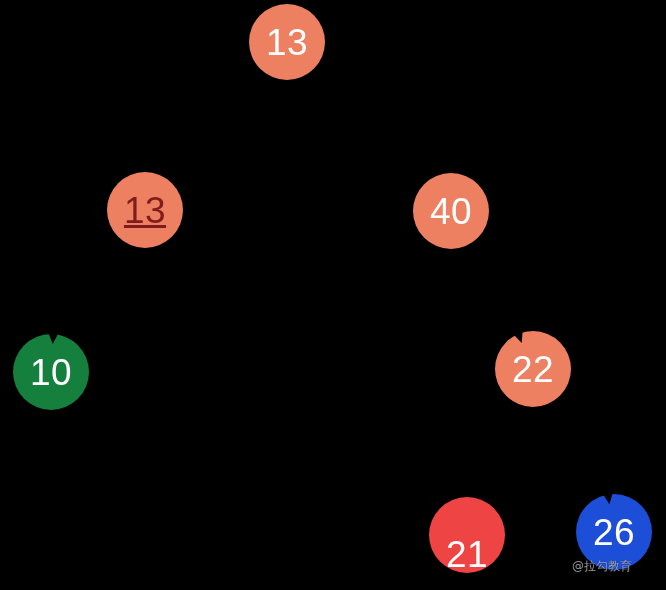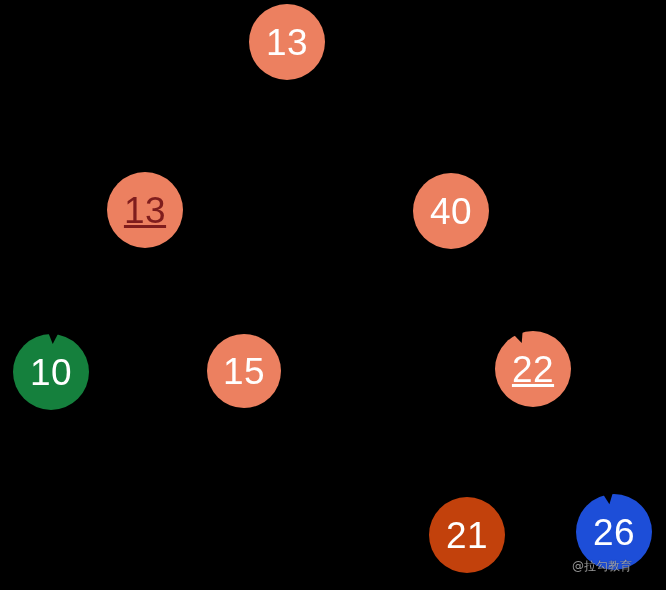--- a/index.html
+++ b/index.html
@@ -77,28 +77,25 @@
     <div class="tree-node" style="left: 107px; top: 172px; width: 76px; height: 76px; background: rgb(236, 128, 96);">
       <span class="node-label" style="font-size: 37px; color: #7f1d1d; text-decoration: underline;">13</span>
     </div>
     <div class="tree-node" style="left: 413px; top: 173px; width: 76px; height: 76px; background: rgb(236, 128, 96);">
       <span class="node-label" style="font-size: 37px; color: rgb(255, 255, 255);">40</span>
     </div>
     <div class="tree-node" style="left: 13px; top: 334px; width: 76px; height: 76px; background: #15803d;">
       <span class="node-label" style="font-size: 37px; color: rgb(255, 255, 255);">10</span>
       <span class="node-notch" style="left: calc(50% - 5px); top: -1px; transform-origin: 50% 400%; transform: rotate(3deg);"></span>
     </div>
-    <div class="tree-node" style="left: 207px; top: 334px; width: 74px; height: 74px; background: rgb(236, 128, 96);">
-      <span class="node-label" style="font-size: 37px; color: rgb(255, 255, 255);">15</span>
-    </div>
     <div class="tree-node" style="left: 495px; top: 331px; width: 76px; height: 76px; background: rgb(236, 128, 96);">
-      <span class="node-label" style="font-size: 37px; color: rgb(255, 255, 255); text-decoration: underline;">22</span>
+      <span class="node-label" style="font-size: 37px; color: rgb(255, 255, 255);">22</span>
       <span class="node-notch" style="left: calc(50% - 5px); top: -1px; transform-origin: 50% 400%; transform: rotate(-20deg);"></span>
     </div>
-    <div class="tree-node" style="left: 429px; top: 497px; width: 76px; height: 76px; background: #c2410c;">
+    <div class="tree-node" style="left: 429px; top: 497px; width: 76px; height: 76px; background: #ef4444; align-items: flex-end;">
       <span class="node-label" style="font-size: 37px; color: rgb(255, 255, 255);">21</span>
     </div>
     <div class="tree-node" style="left: 576px; top: 494px; width: 76px; height: 76px; background: #1d4ed8;">
       <span class="node-label" style="font-size: 37px; color: rgb(255, 255, 255);">26</span>
       <span class="node-notch" style="left: calc(50% - 5px); top: -1px; transform-origin: 50% 400%; transform: rotate(-8deg);"></span>
     </div>
     <div id="watermark" style="left: 572px; top: 558px;">@拉勾教育</div>
   </div>
 
 </body></html>

